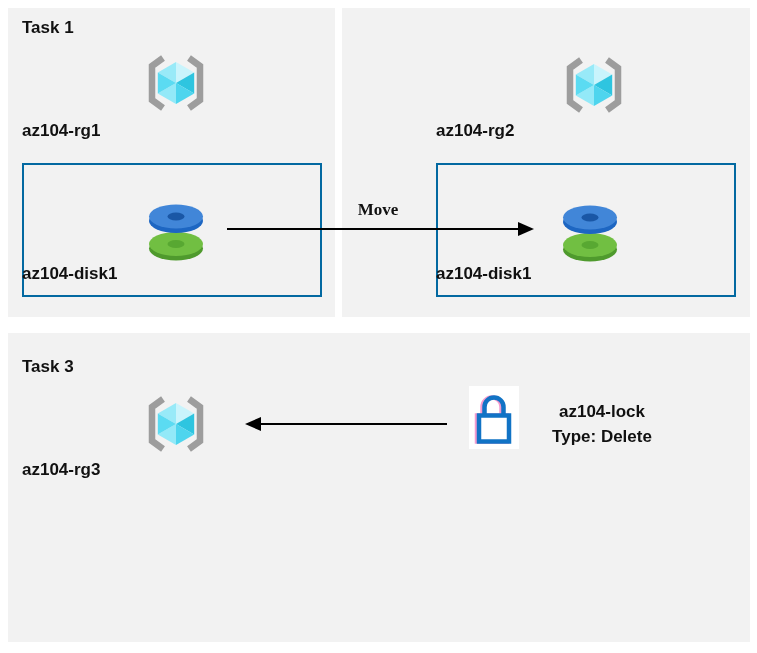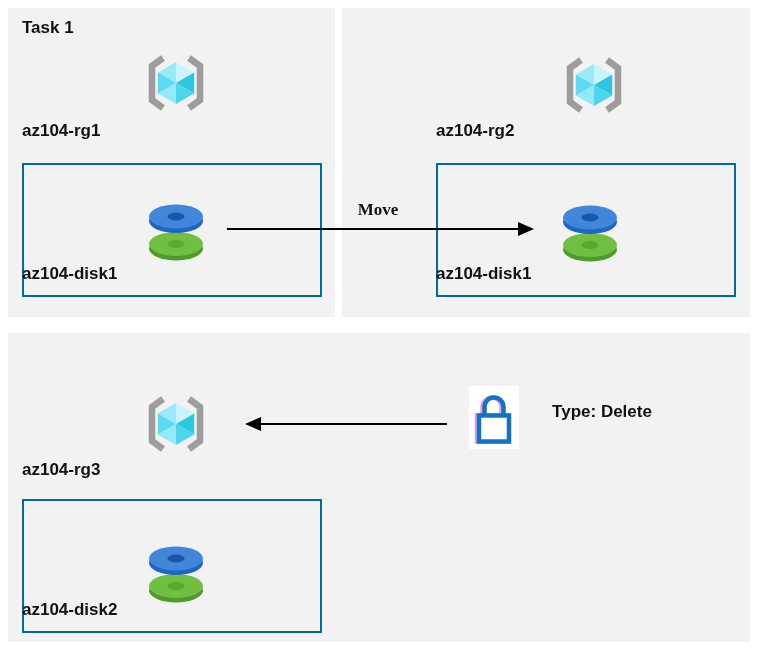--- a/index.html
+++ b/index.html
@@ -99,56 +99,45 @@
           <ellipse cx="29" cy="20" rx="27" ry="12" fill="#1d66c2"></ellipse>
           <ellipse cx="29" cy="15.5" rx="27" ry="12" fill="#4186d8"></ellipse>
           <ellipse cx="29" cy="15.5" rx="8.5" ry="4" fill="#1a57a6"></ellipse>
         </svg>
       </div>
       <div class="lbl" style="left:-2px;top:100px">az104-disk1</div>
     </div>
   </section>
 
   <section class="panel" id="panel-task3">
+    <div class="lbl" style="left:14px;top:25px">Task 3</div>
 
     <div class="icon-wrap" style="left:136px;top:61px">
       <svg width="64" height="60" viewBox="0 0 64 60" aria-hidden="true">
         <path d="M19 5 L8 13 L8 47 L19 55" fill="none" stroke="#9d9d9d" stroke-width="6.5"></path>
         <path d="M45 5 L56 13 L56 47 L45 55" fill="none" stroke="#9d9d9d" stroke-width="6.5"></path>
         <polygon points="32,9 13.8,19.5 32,30" fill="#98eaf8"></polygon>
         <polygon points="32,9 50.2,19.5 32,30" fill="#c9f4fc"></polygon>
         <polygon points="50.2,19.5 50.2,40.5 32,30" fill="#2ec5e0"></polygon>
         <polygon points="50.2,40.5 32,51 32,30" fill="#4ed5ee"></polygon>
         <polygon points="32,51 13.8,40.5 32,30" fill="#93e9f8"></polygon>
         <polygon points="13.8,40.5 13.8,19.5 32,30" fill="#5bdbf2"></polygon>
       </svg>
     </div>
     <div class="lbl" style="left:14px;top:128px">az104-rg3</div>
 
-    <div class="disk-box" style="left:14px;top:166px">
-      <div class="icon-wrap" style="left:123px;top:42px">
-        <svg width="58" height="62" viewBox="0 0 58 62" aria-hidden="true">
-          <ellipse cx="29" cy="47.5" rx="27" ry="12" fill="#4f9a2d"></ellipse>
-          <ellipse cx="29" cy="43" rx="27" ry="12" fill="#71bf42"></ellipse>
-          <ellipse cx="29" cy="43" rx="8.5" ry="4" fill="#58a832"></ellipse>
-          <ellipse cx="29" cy="20" rx="27" ry="12" fill="#1d66c2"></ellipse>
-          <ellipse cx="29" cy="15.5" rx="27" ry="12" fill="#4186d8"></ellipse>
-          <ellipse cx="29" cy="15.5" rx="8.5" ry="4" fill="#1a57a6"></ellipse>
-        </svg>
-      </div>
-      <div class="lbl" style="left:-2px;top:100px">az104-disk2</div>
-    </div>
 
     <div class="lock-tile">
       <svg width="50" height="63" viewBox="0 0 50 63" aria-hidden="true">
         <path d="M15.5 30 V 21 A 9.5 9.5 0 0 1 34.5 21 V 30" fill="none" stroke="#1173c5" stroke-width="4.5"></path>
         <rect x="10" y="29.5" width="30" height="26" fill="#ffffff" stroke="#1173c5" stroke-width="4.5"></rect>
       </svg>
     </div>
     <div class="lock-text">
+      <div>az104-lock</div>
       <div>Type: Delete</div>
     </div>
   </section>
 
   <svg class="arrow-svg" style="left:227px;top:220px" width="310" height="18" aria-hidden="true">
     <line x1="0" y1="9" x2="292" y2="9" stroke="#000000" stroke-width="2"></line>
     <polygon points="291,2 307,9 291,16" fill="#000000"></polygon>
   </svg>
   <div class="move-label">Move</div>
 

